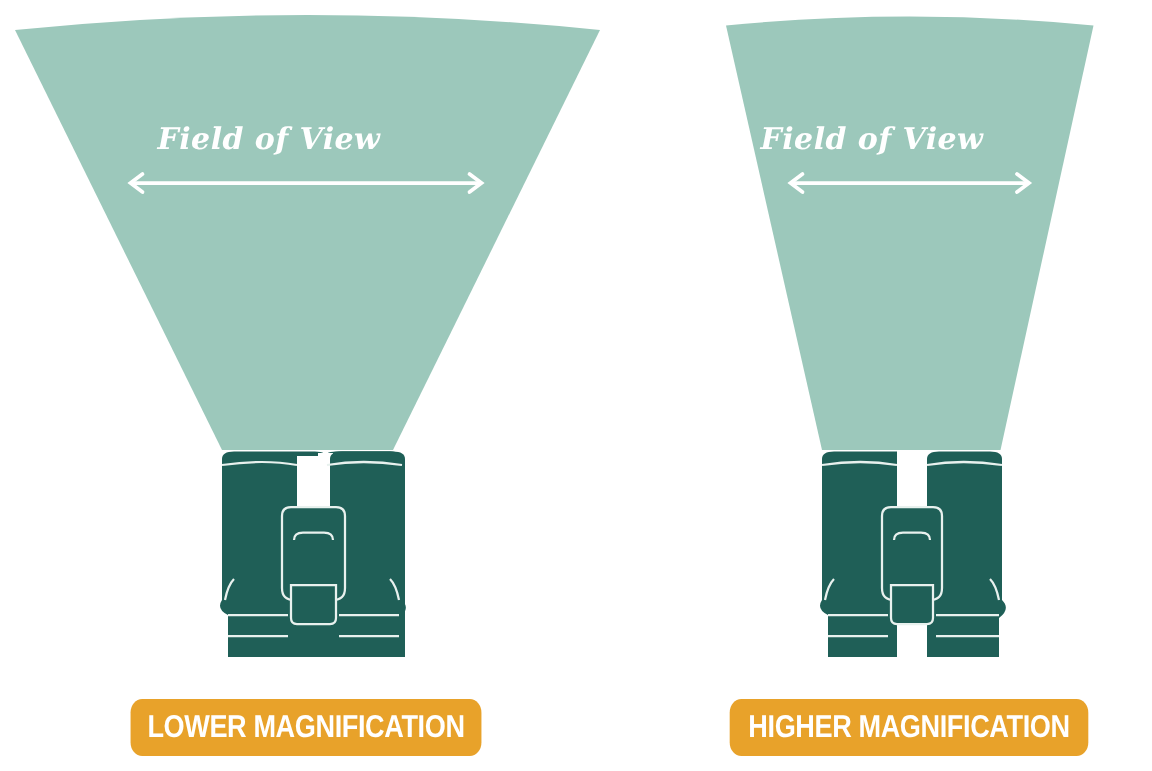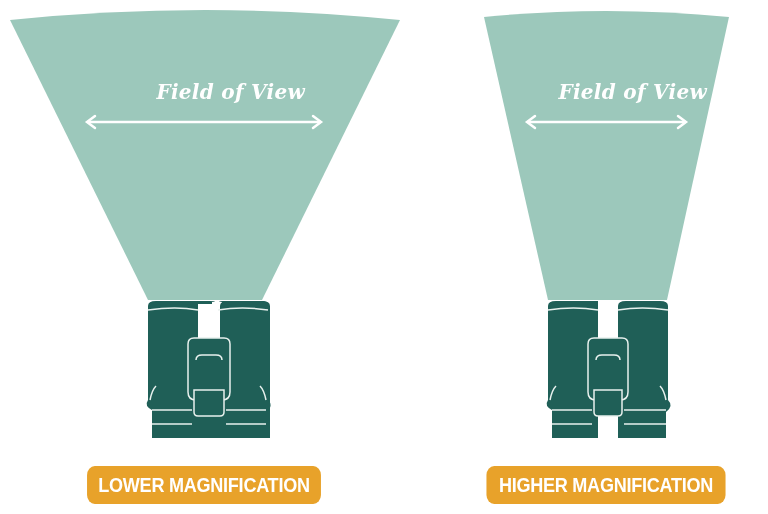--- a/index.html
+++ b/index.html
@@ -1,18 +1,18 @@
 <!DOCTYPE html>
 <html><head>
 <meta charset="utf-8">
 <style>
   html, body { margin:0; padding:0; background:#ffffff; }
   body { width:768px; height:514px; position:relative; overflow:hidden; font-family:"Liberation Sans", sans-serif; }
   svg.scene { position:absolute; left:0; top:0; }
-  .fov-label { position:absolute; color:#ffffff; font-family:"DejaVu Serif", serif; font-style:italic; font-weight:bold; font-size:20px; text-align:right; letter-spacing:0.3px; }
+  .fov-label { position:absolute; color:#ffffff; font-family:"DejaVu Serif", serif; font-style:italic; font-weight:bold; font-size:20px; text-align:left; letter-spacing:0.3px; }
   .badge { position:absolute; height:38px; border-radius:9px; color:#ffffff; font-family:"Liberation Sans", sans-serif; font-weight:bold; font-size:21px; display:flex; align-items:center; justify-content:center; letter-spacing:-0.3px; transform:scaleX(0.86); }
 </style>
 </head>
 <body>
 
 <svg class="scene" width="768" height="514" viewBox="0 0 768 514" xmlns="http://www.w3.org/2000/svg">
 
   <path d="M10,20 Q205,0 400,20 L262,300 L148,300 Z" fill="#9cc8bb"></path>
 
   <g stroke="#ffffff" stroke-width="2.5" fill="none" stroke-linecap="round">

